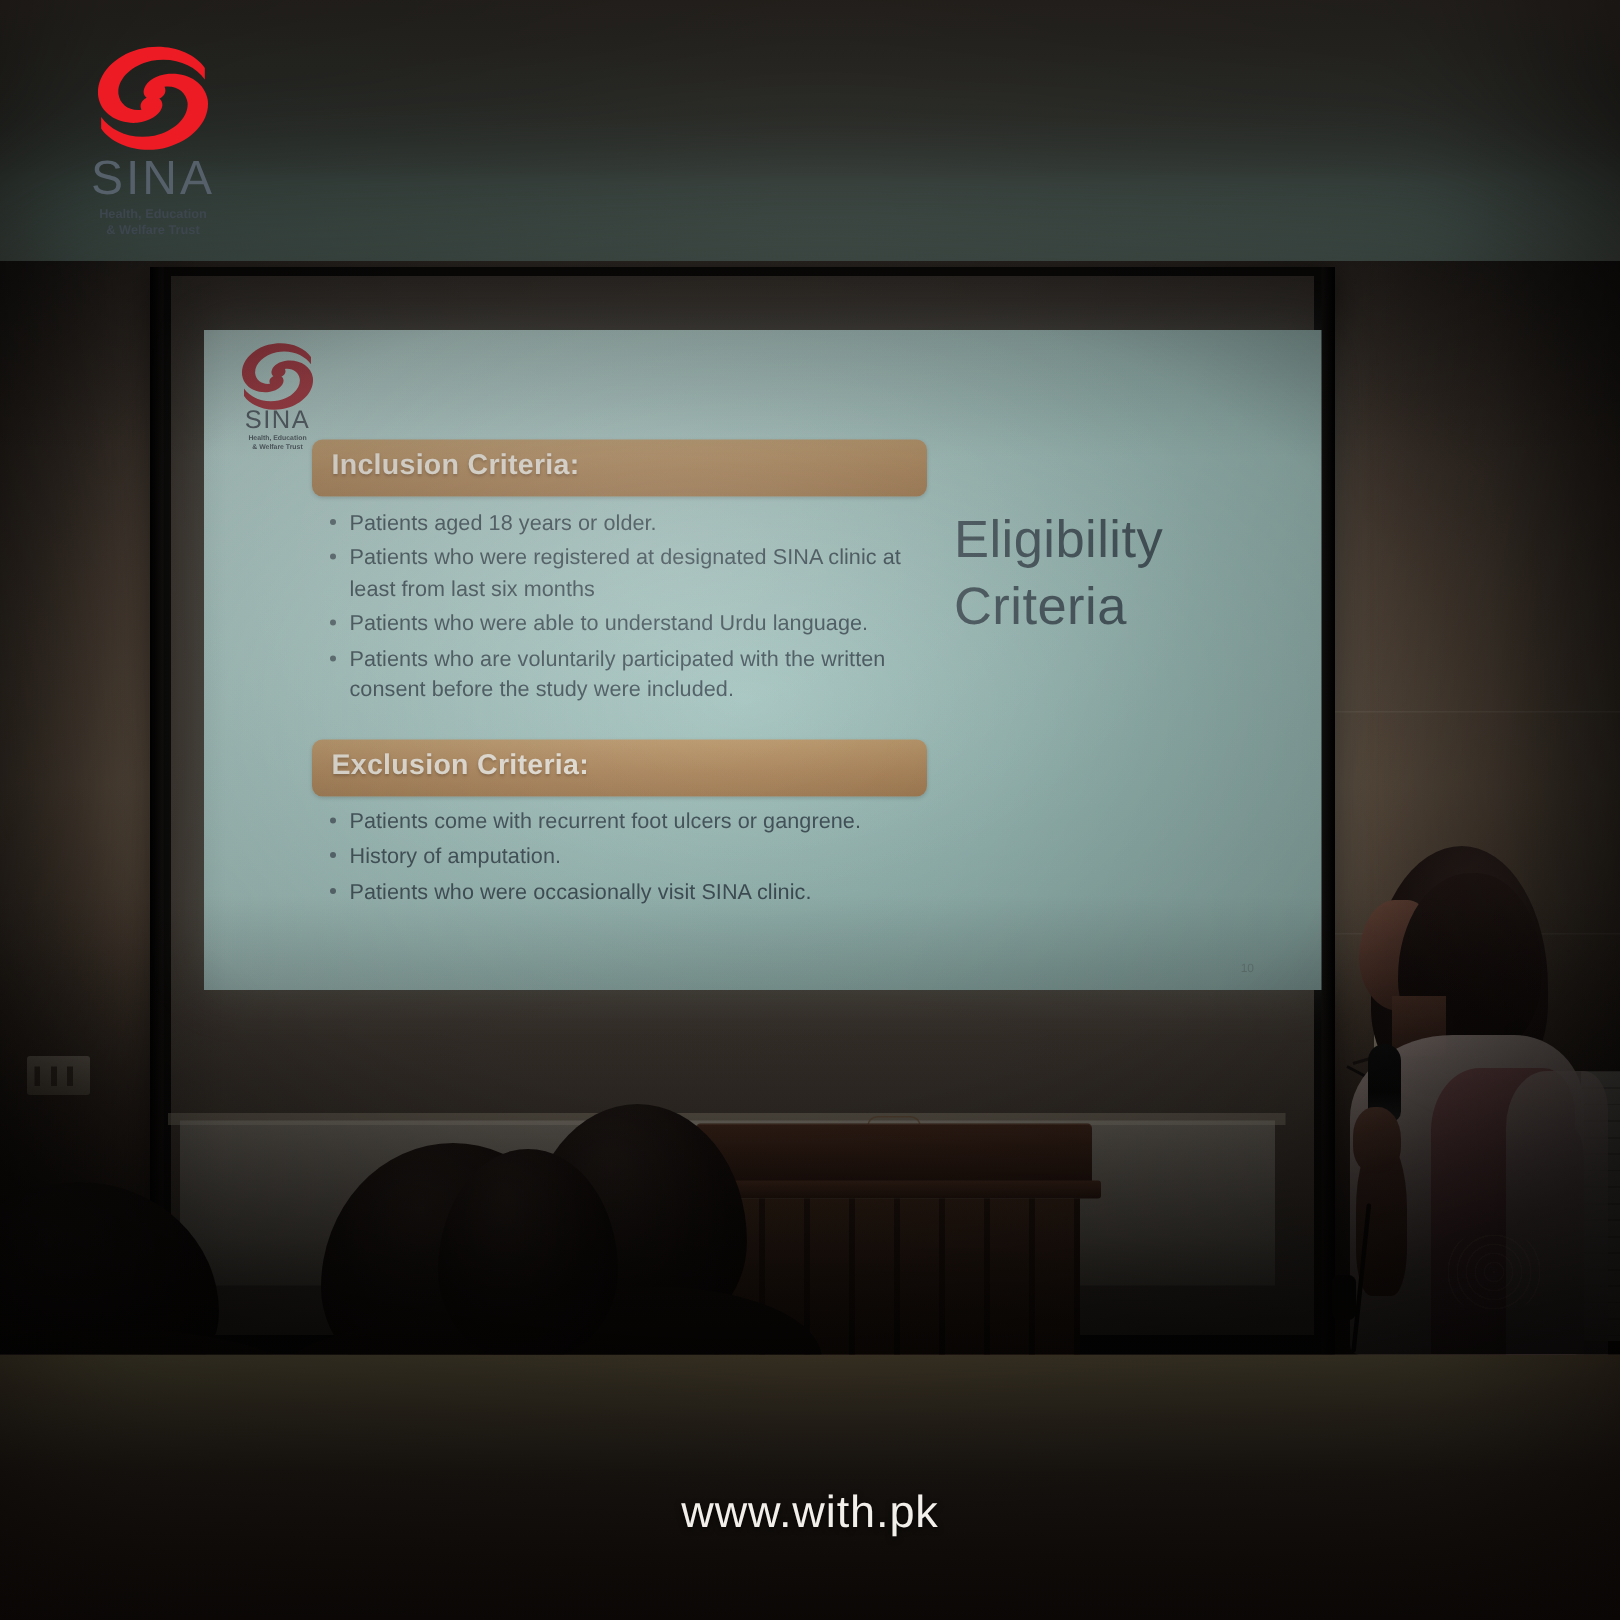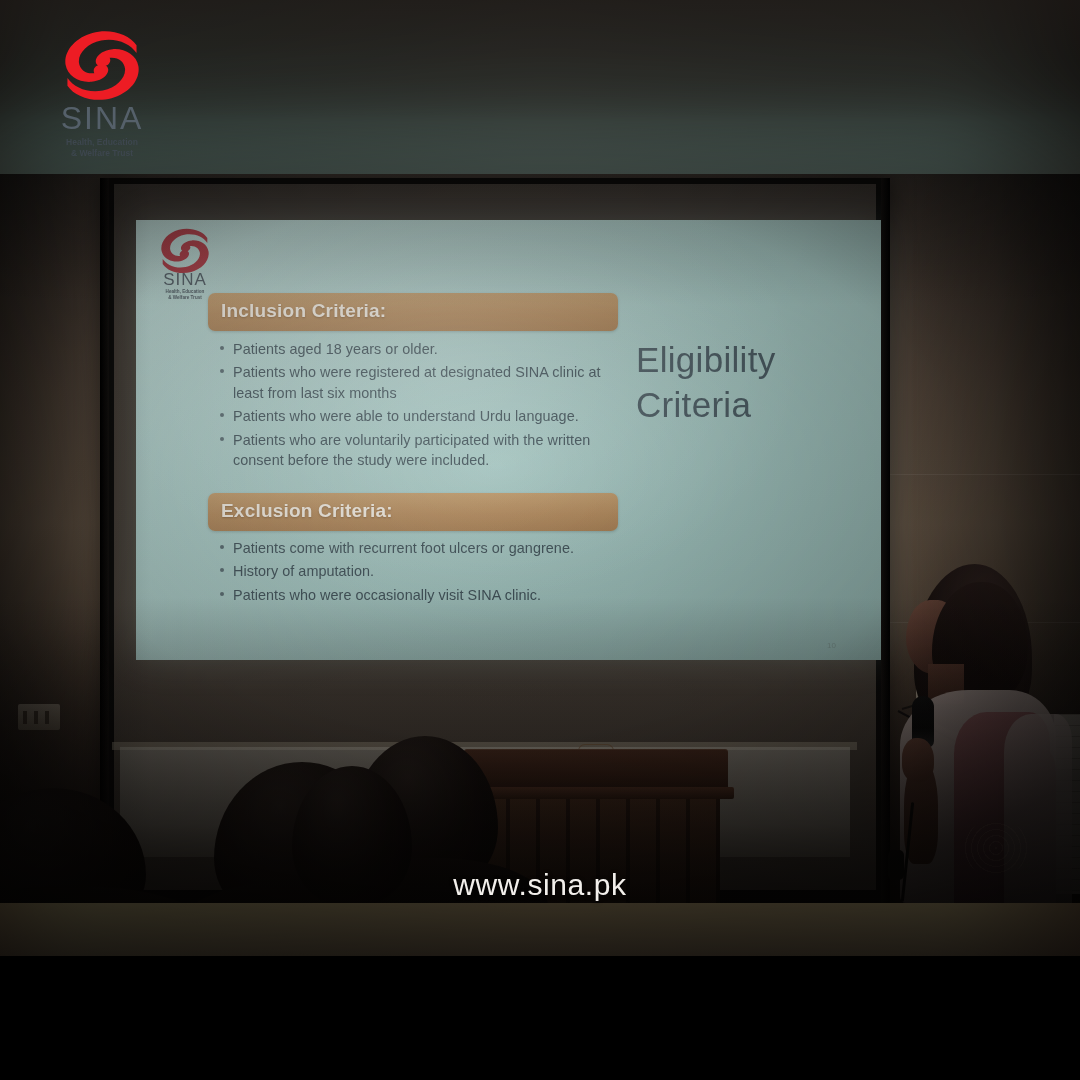--- a/index.html
+++ b/index.html
@@ -1,21 +1,21 @@
 <!DOCTYPE html>
 <html><head>
 <meta charset="utf-8">
 <title>SINA Presentation Photo</title>
 <style>
   html,body{margin:0;padding:0;background:#000;}
   body{
     font-family:"Liberation Sans", sans-serif;
     width:1080px;height:1080px;overflow:hidden;
   }
-  #stage{position:relative;width:1080px;height:956px;overflow:hidden;background:#1a1412;}
+  #stage{position:relative;width:1080px;height:1080px;overflow:hidden;background:#1a1412;}
 
   
   .backdrop{position:absolute;left:0;width:1080px;overflow:hidden;}
   .backdrop-top{top:0;height:174px;}
   .backdrop-bot{top:903px;height:177px;}
   .bd-inner{position:absolute;left:-120px;top:-40px;width:1320px;height:1320px;
             filter:blur(26px) saturate(.82) brightness(.78);transform:scale(1.12);}
   .backdrop-bot .bd-inner{top:-900px;}
 
   
@@ -335,16 +335,16 @@
       <div class="mic"></div>
       <div class="pr-hand"></div>
       <div class="mic2"></div>
       <div class="mic-cable"></div>
     </div>
 
     <div class="photo-grade"></div>
   </div>
 
   <div class="footer">
-    <div class="footer-url">www.sina.pk</div>
+    <div class="footer-url">www.with.pk</div>
   </div>
 
 </div>
 
 </body></html>

